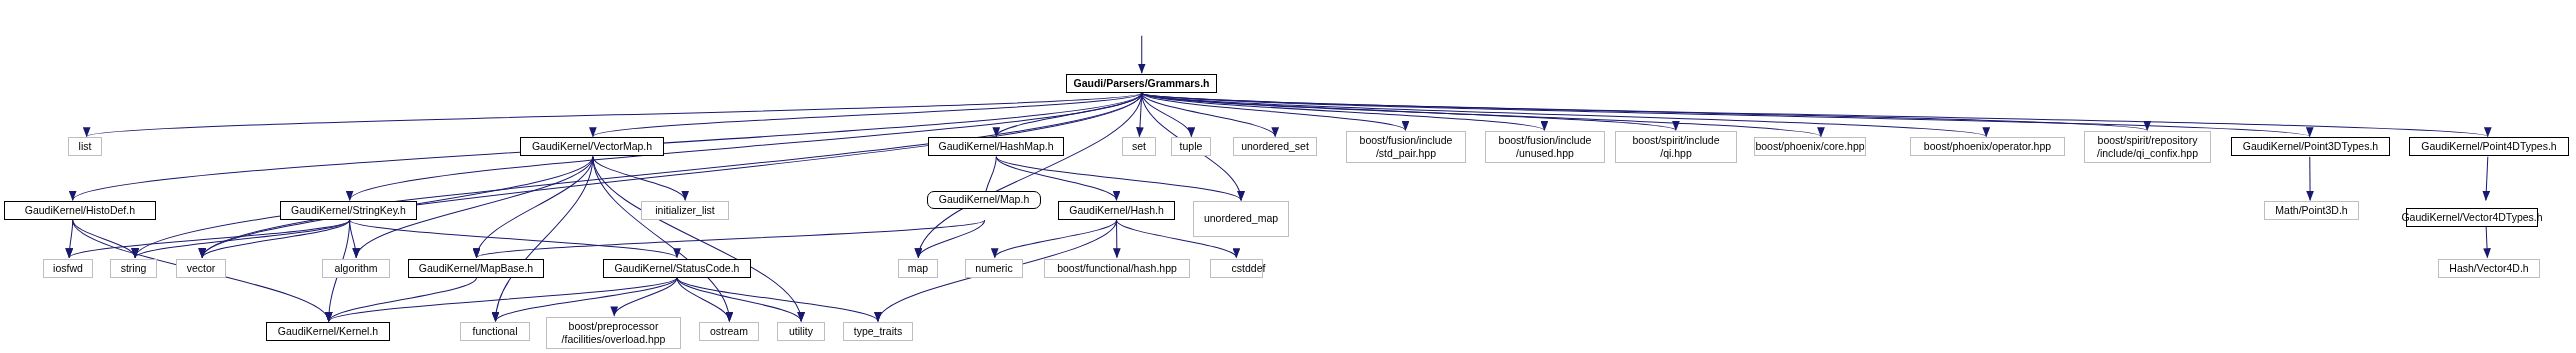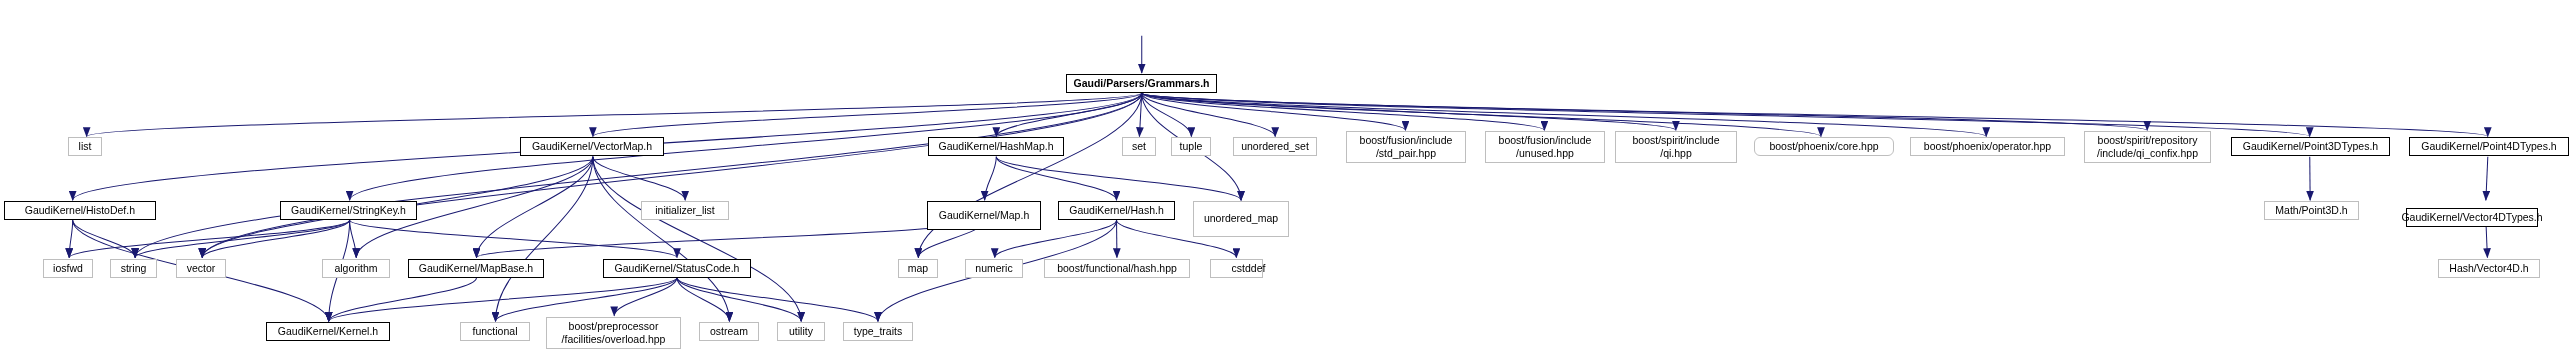--- a/index.html
+++ b/index.html
@@ -100,30 +100,30 @@
     <div class="node linked" style="left: 928px; top: 137px; width: 136px; height: 19.4px;">GaudiKernel/HashMap.h</div>
     <div class="node leaf" style="left: 1122px; top: 137px; width: 34px; height: 19.4px;">set</div>
     <div class="node leaf" style="left: 1171px; top: 137px; width: 40px; height: 19.4px;">tuple</div>
     <div class="node leaf" style="left: 1233px; top: 137px; width: 84px; height: 19.4px;">unordered_set</div>
     <div class="node leaf" style="left: 1346px; top: 131px; width: 120px; height: 32px;">boost/fusion/include
 /std_pair.hpp</div>
     <div class="node leaf" style="left: 1485px; top: 131px; width: 120px; height: 32px;">boost/fusion/include
 /unused.hpp</div>
     <div class="node leaf" style="left: 1615px; top: 131px; width: 122px; height: 32px;">boost/spirit/include
 /qi.hpp</div>
-    <div class="node leaf" style="left: 1754px; top: 137px; width: 140px; height: 19.4px; border-radius: 6px;">boost/phoenix/core.hpp</div>
+    <div class="node leaf" style="left: 1754px; top: 137px; width: 112px; height: 19.4px;">boost/phoenix/core.hpp</div>
     <div class="node leaf" style="left: 1910px; top: 137px; width: 155px; height: 19.4px;">boost/phoenix/operator.hpp</div>
     <div class="node leaf" style="left: 2084px; top: 131px; width: 127px; height: 32px;">boost/spirit/repository
 /include/qi_confix.hpp</div>
     <div class="node linked" style="left: 2231px; top: 137px; width: 159px; height: 19.4px;">GaudiKernel/Point3DTypes.h</div>
     <div class="node linked" style="left: 2409px; top: 137px; width: 160px; height: 19.4px;">GaudiKernel/Point4DTypes.h</div>
     <div class="node linked" style="left: 3.9px; top: 201px; width: 152px; height: 19.4px;">GaudiKernel/HistoDef.h</div>
     <div class="node linked" style="left: 280px; top: 201px; width: 137px; height: 19.4px;">GaudiKernel/StringKey.h</div>
     <div class="node leaf" style="left: 641px; top: 201px; width: 88px; height: 19.4px;">initializer_list</div>
-    <div class="node linked" style="left: 927px; top: 201px; width: 114px; height: 29px;">GaudiKernel/Map.h</div>
+    <div class="node linked" style="left: 927px; top: 191px; width: 114px; height: 18px; border-radius: 7px;">GaudiKernel/Map.h</div>
     <div class="node linked" style="left: 1058px; top: 201px; width: 117px; height: 19.4px;">GaudiKernel/Hash.h</div>
     <div class="node leaf" style="left: 1193px; top: 201px; width: 96px; height: 36px;">unordered_map</div>
     <div class="node leaf" style="left: 2264px; top: 201px; width: 95px; height: 19.4px;">Math/Point3D.h</div>
     <div class="node linked" style="left: 2406px; top: 208px; width: 132px; height: 19.4px;">GaudiKernel/Vector4DTypes.h</div>
     <div class="node leaf" style="left: 43px; top: 259px; width: 50px; height: 19.4px;">iosfwd</div>
     <div class="node leaf" style="left: 110px; top: 259px; width: 47px; height: 19.4px;">string</div>
     <div class="node leaf" style="left: 176px; top: 259px; width: 50px; height: 19.4px;">vector</div>
     <div class="node leaf" style="left: 322px; top: 259px; width: 68px; height: 19.4px;">algorithm</div>
     <div class="node linked" style="left: 408px; top: 259px; width: 136px; height: 19.4px;">GaudiKernel/MapBase.h</div>
     <div class="node linked" style="left: 603px; top: 259px; width: 148px; height: 19.4px;">GaudiKernel/StatusCode.h</div>

